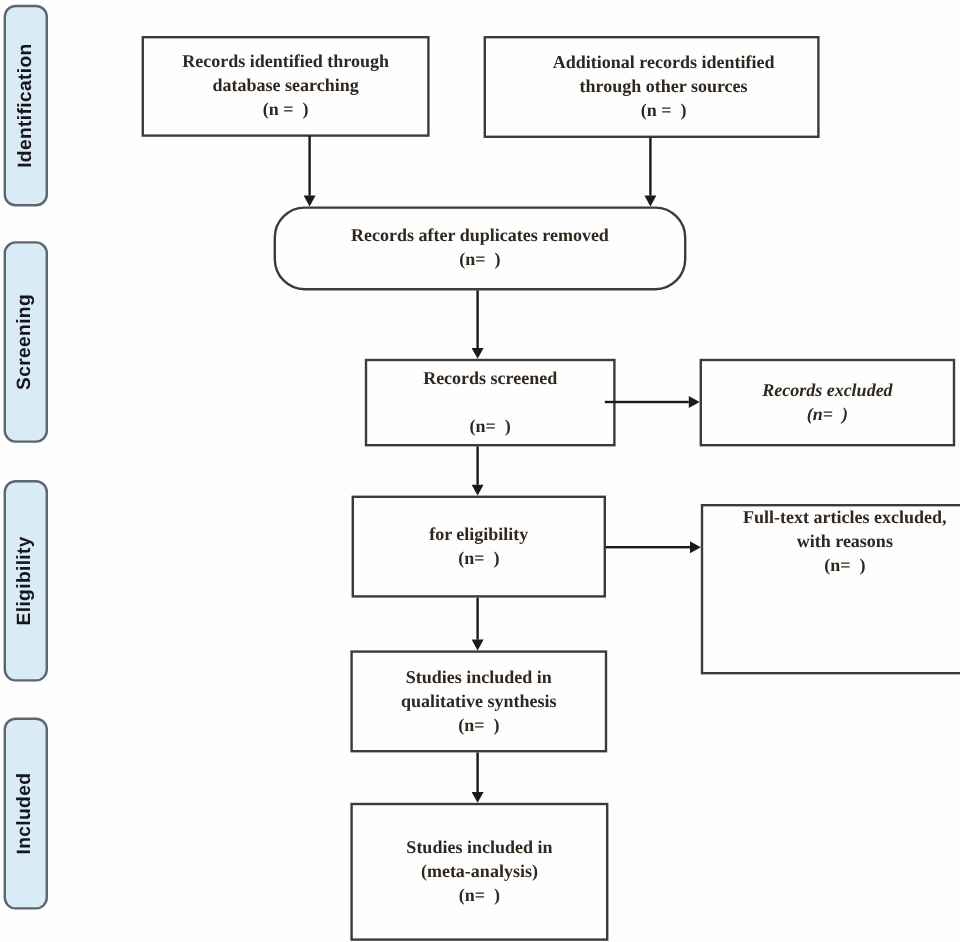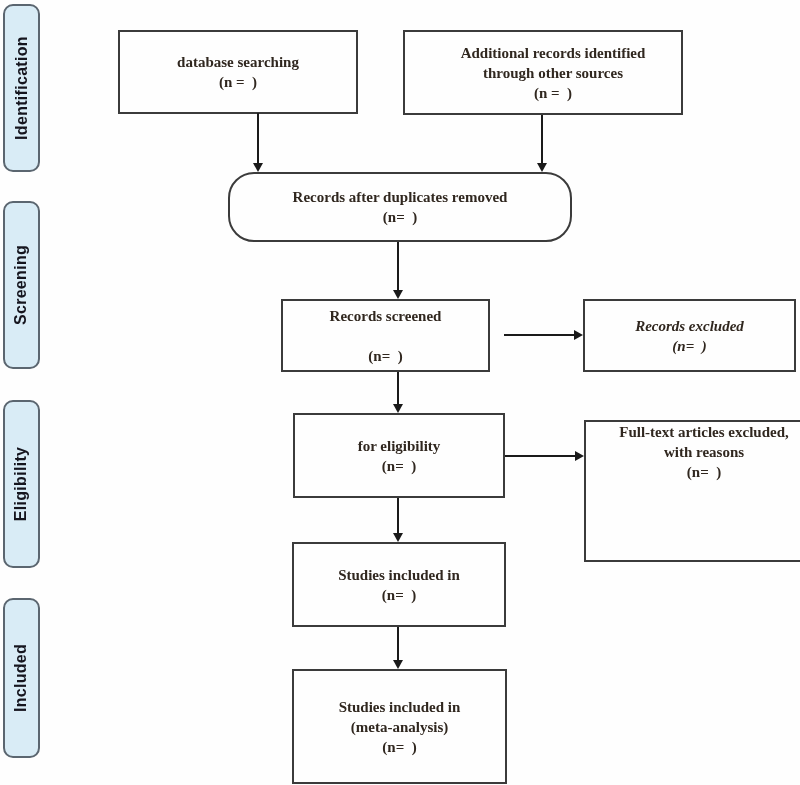--- a/index.html
+++ b/index.html
@@ -57,21 +57,21 @@
     font-weight: 700;
     font-size: 15px;
     line-height: 20px;
     color: #30271f;
   }
   .fbox .bline { display: block; white-space: pre; }
 
   #box-records-db       { left: 118px; top: 30px;  width: 240px; height: 84px; }
   #box-records-other    { left: 403px; top: 30px;  width: 280px; height: 85px; padding-left: 20px; }
   #box-duplicates       { left: 228px; top: 172px; width: 344px; height: 70px; border-radius: 26px; }
-  #box-screened         { left: 281px; top: 299px; width: 209px; height: 73px; gap: 20px; }
+  #box-screened         { left: 304px; top: 299px; width: 209px; height: 73px; gap: 20px; }
   #box-records-excluded { left: 583px; top: 299px; width: 213px; height: 73px; font-style: italic; }
   #box-fulltext         { left: 293px; top: 413px; width: 212px; height: 85px; }
   #box-fulltext-excluded{
     left: 584px; top: 387px; width: 240px; height: 142px;
     justify-content: flex-start;
     margin-top: 33px;
   }
   #box-qualitative      { left: 292px; top: 542px; width: 214px; height: 85px; }
   #box-quantitative     { left: 292px; top: 669px; width: 215px; height: 115px; }
 
@@ -127,20 +127,21 @@
     <span class="stage-text">Screening</span>
   </div>
   <div class="stage" id="stage-eligibility">
     <span class="stage-text">Eligibility</span>
   </div>
   <div class="stage" id="stage-included">
     <span class="stage-text">Included</span>
   </div>
 
   <div class="fbox" id="box-records-db">
+    <span class="bline">Records identified through</span>
     <span class="bline">database searching</span>
     <span class="bline">(n =&nbsp;&nbsp;)</span>
   </div>
 
   <div class="fbox" id="box-records-other">
     <span class="bline">Additional records identified</span>
     <span class="bline">through other sources</span>
     <span class="bline">(n =&nbsp;&nbsp;)</span>
   </div>
 
@@ -165,20 +166,21 @@
   </div>
 
   <div class="fbox" id="box-fulltext-excluded">
     <span class="bline">Full-text articles excluded,</span>
     <span class="bline">with reasons</span>
     <span class="bline">(n=&nbsp;&nbsp;)</span>
   </div>
 
   <div class="fbox" id="box-qualitative">
     <span class="bline">Studies included in</span>
+    <span class="bline">qualitative synthesis</span>
     <span class="bline">(n=&nbsp;&nbsp;)</span>
   </div>
 
   <div class="fbox" id="box-quantitative">
     <span class="bline">Studies included in</span>
     <span class="bline">(meta-analysis)</span>
     <span class="bline">(n=&nbsp;&nbsp;)</span>
   </div>
 
   <div class="arrow-v" id="arrow-db-down"></div>

